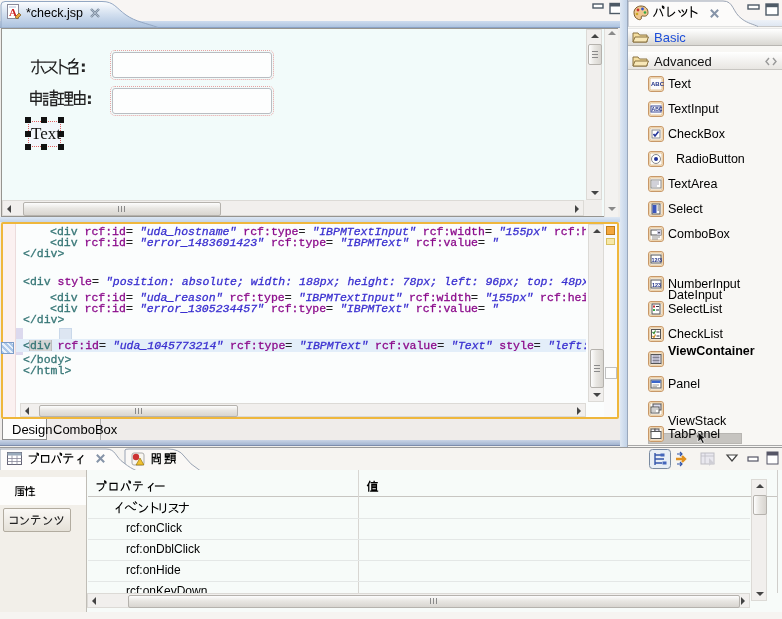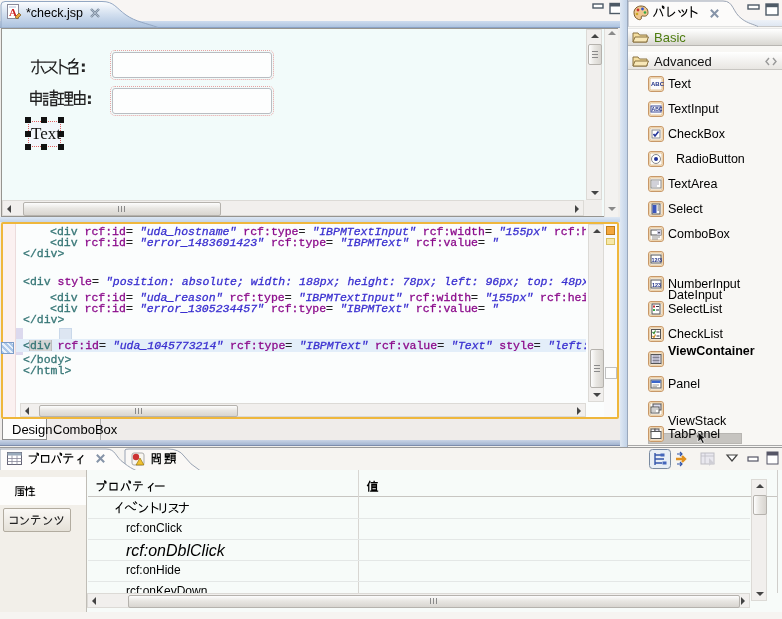--- a/index.html
+++ b/index.html
@@ -183,21 +183,21 @@
 <svg class="abs" style="left:747px;top:2px;" width="34" height="15" viewBox="0 0 34 15">
 <rect x="1" y="3" width="11" height="4" fill="#fff" stroke="#4e5a66" stroke-width="1.4"></rect>
 <rect x="19" y="2" width="12" height="11" fill="#fff" stroke="#4e5a66" stroke-width="1.4"></rect>
 <rect x="19" y="2" width="12" height="3.2" fill="#4e5a66"></rect>
 </svg>
 <div class="abs" style="left:628px;top:28px;width:154px;height:18px;background:linear-gradient(#ffffff,#d9d7d2);border-top:1px solid #e8e8e8;border-bottom:1px solid #b8b6b2;box-sizing:border-box;"></div>
 <svg class="abs" style="left:632px;top:30px;" width="18" height="14" viewBox="0 0 18 14">
 <path d="M1,3 L6,3 L7.5,5 L15,5 L15,12 L1,12 Z" fill="#f5dfa0" stroke="#8a7340" stroke-width="1"></path>
 <path d="M3,7 L16.5,7 L14.5,12 L1,12 Z" fill="#f8e8b8" stroke="#8a7340" stroke-width="1"></path>
 </svg>
-<div class="abs" style="left:654px;top:30px;font-size:13px;color:#4d7c0f;text-align:right;">Basic</div>
+<div class="abs" style="left:654px;top:30px;font-size:13px;color:#1d4ed8;text-align:right;">Basic</div>
 <div class="abs" style="left:628px;top:52px;width:154px;height:18px;background:linear-gradient(#ffffff,#e8e6e2);border-bottom:1px solid #c8c6c2;box-sizing:border-box;"></div>
 <svg class="abs" style="left:632px;top:54px;" width="18" height="14" viewBox="0 0 18 14">
 <path d="M1,3 L6,3 L7.5,5 L15,5 L15,12 L1,12 Z" fill="#f5dfa0" stroke="#8a7340" stroke-width="1"></path>
 <path d="M3,7 L16.5,7 L14.5,12 L1,12 Z" fill="#f8e8b8" stroke="#8a7340" stroke-width="1"></path>
 </svg>
 <div class="abs" style="left:654px;top:54px;font-size:13px;color:#111;">Advanced</div>
 <svg class="abs" style="left:765px;top:57px;" width="12" height="9" viewBox="0 0 12 9">
 <path d="M4,1 L1,4.5 L4,8 M8,1 L11,4.5 L8,8" stroke="#999" stroke-width="1.4" fill="none"></path>
 </svg>
 <svg class="abs" style="left:648px;top:76px;z-index:1;" width="16" height="16" viewBox="0 0 16 16">
@@ -457,21 +457,21 @@
       <path d="M4,3 L4,10 M10,3 L10,10 Q10,12 6.5,13" fill="none" stroke="#000" stroke-width="1.23" stroke-linecap="square"></path>
     </g>
     <g transform="translate(54.08,0) scale(0.8929)">
       <path d="M3,4 L11,4 M11,4 Q10,9 2.5,12.5 M6.5,8 L12,12.5" fill="none" stroke="#000" stroke-width="1.23" stroke-linecap="square"></path>
     </g>
     <g transform="translate(64.58,0) scale(0.8929)">
       <path d="M2,5 L12,5 M7.5,2 L7.5,8 Q7.5,11 4.5,13" fill="none" stroke="#000" stroke-width="1.23" stroke-linecap="square"></path>
     </g>
   </svg>
 <div class="abs" style="left:126px;top:521px;font-size:12px;color:#000;">rcf:onClick</div>
-<div class="abs" style="left:126px;top:542px;font-size:16px;color:#000;font-style:italic;">rcf:onDblClick</div>
+<div class="abs" style="left:126px;top:542px;font-size:12px;color:#000;">rcf:onDblClick</div>
 <div class="abs" style="left:126px;top:563px;font-size:12px;color:#000;">rcf:onHide</div>
 <div class="abs" style="left:126px;top:584px;font-size:12px;color:#000;">rcf:onKeyDown</div>
 <div class="abs sb-track" style="left:751px;top:479px;width:16px;height:122px;border:1px solid #dcdad6;box-sizing:border-box;">
     <div class="arr" style="left:4px;top:4px;border-left:4px solid transparent;border-right:4px solid transparent;border-bottom:4px solid #444;"></div>
     <div class="arr" style="left:4px;top:112px;border-left:4px solid transparent;border-right:4px solid transparent;border-top:4px solid #444;"></div>
     <div class="sb-thumbv" style="top:15px;left:1px;height:18px;width:12px;"></div>
   </div>
 <div class="abs sb-track" style="left:87px;top:593px;width:663px;height:15px;border:1px solid #dcdad6;box-sizing:border-box;">
     <div class="arr" style="left:4px;top:3px;border-top:4px solid transparent;border-bottom:4px solid transparent;border-right:4px solid #444;"></div>
     <div class="arr" style="left:653px;top:3px;border-top:4px solid transparent;border-bottom:4px solid transparent;border-left:4px solid #444;"></div>

